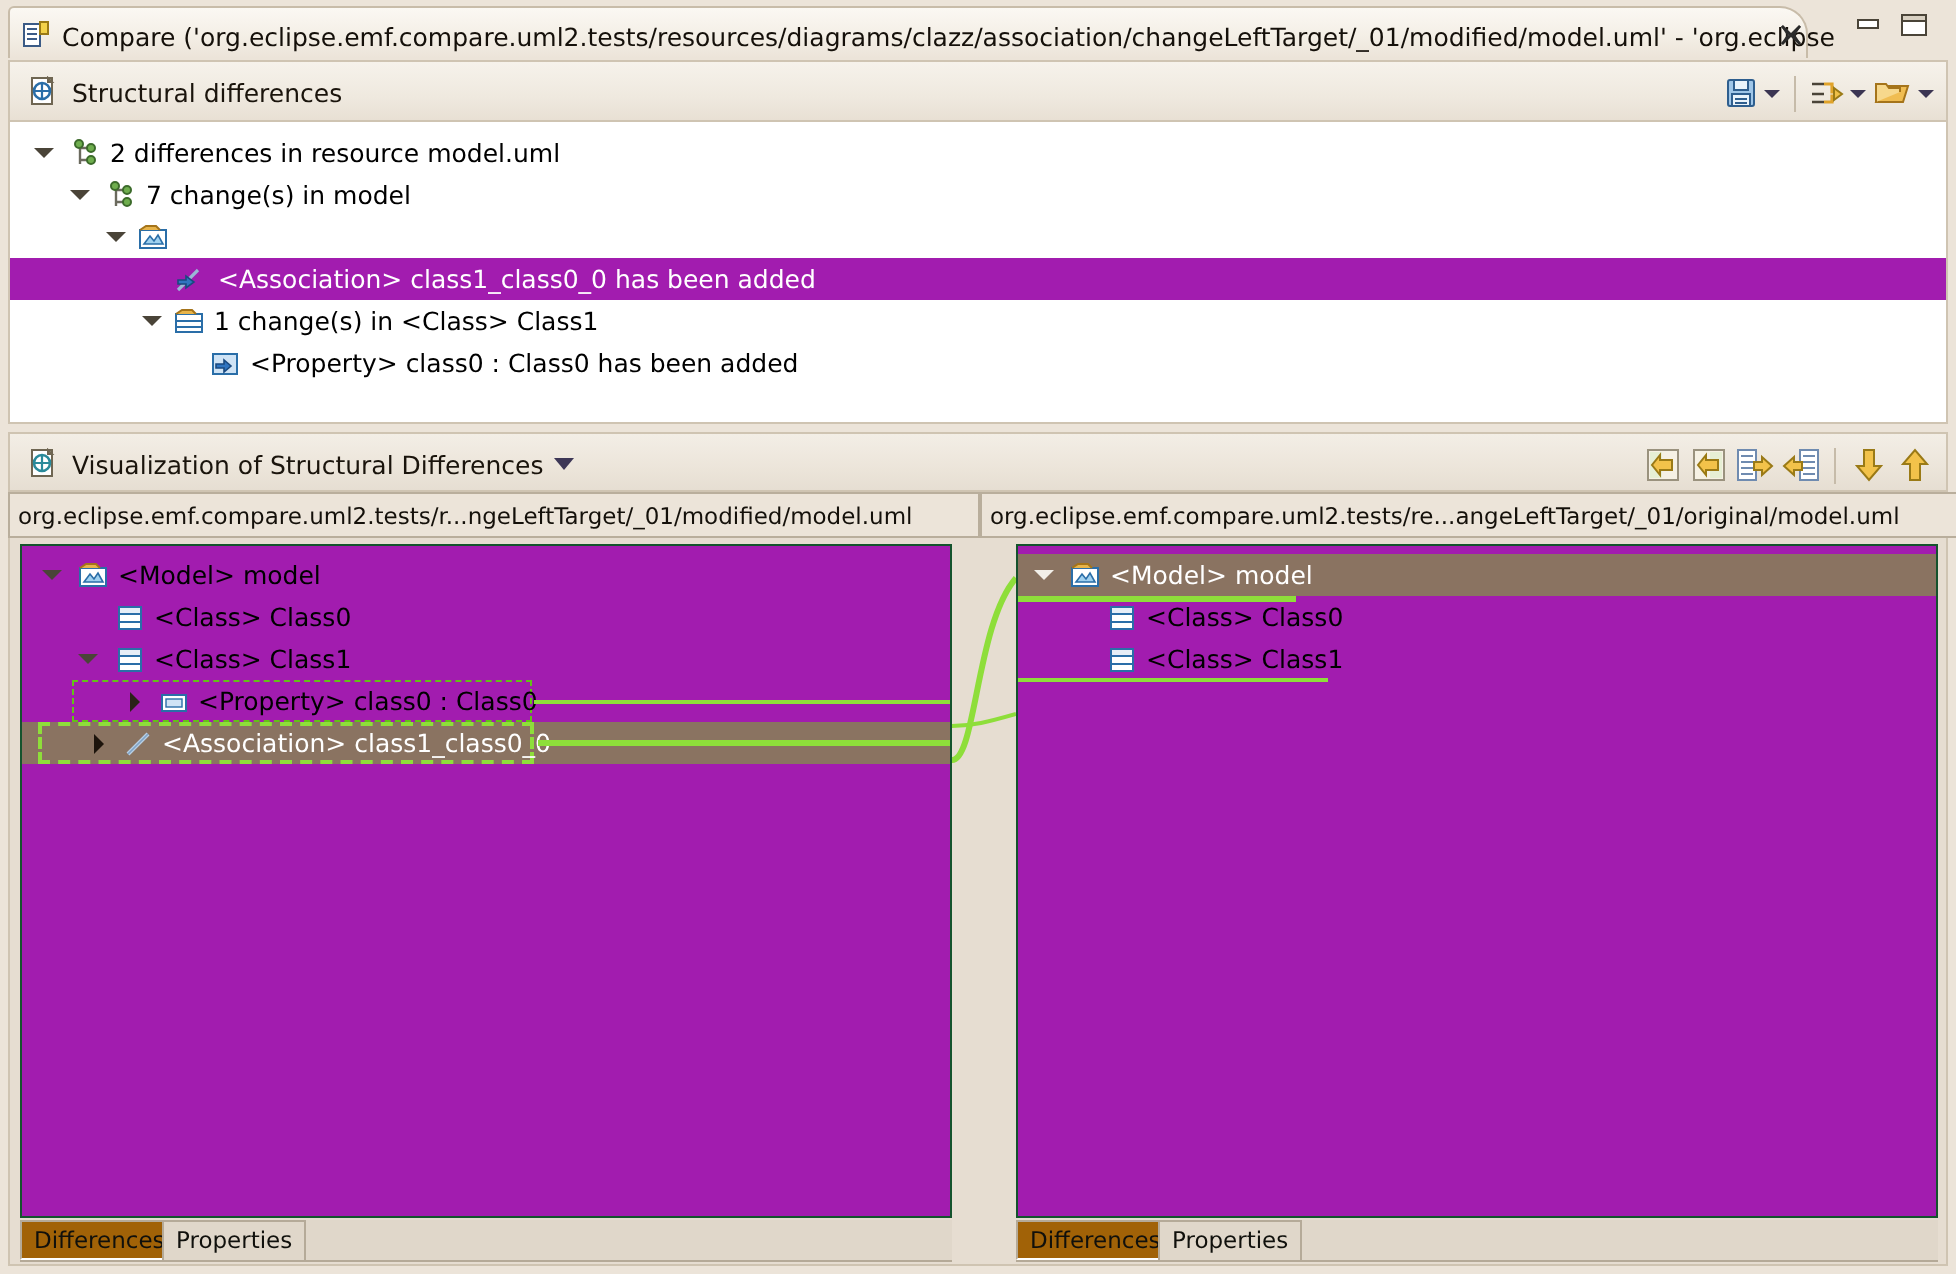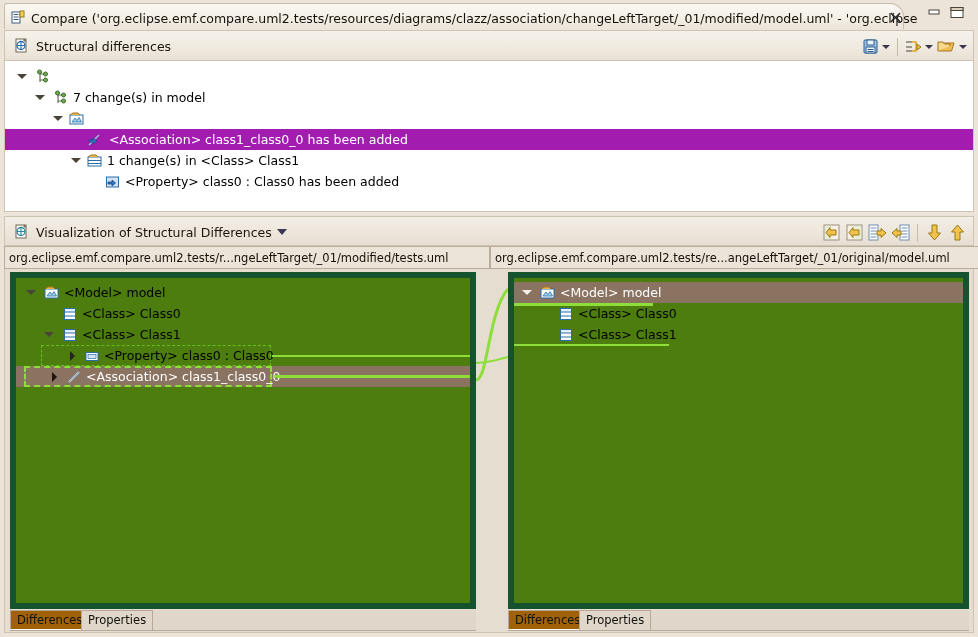--- a/index.html
+++ b/index.html
@@ -84,21 +84,21 @@
     background:#ece4d9;border:1px solid #b9ae9c;box-sizing:border-box;
     font-size:11.5px;color:#14100a;padding-left:4px;overflow:hidden;white-space:nowrap;
   }
   .pathcell.l{left:0;width:486px;}
   .pathcell.r{left:486px;width:584px;}
 
   
   .cmpbody{position:absolute;left:0;top:53px;width:970px;height:364px;background:#e6ddd1;
     border-left:1px solid #cfc4b2;border-right:1px solid #cfc4b2;border-bottom:1px solid #cfc4b2;box-sizing:border-box;}
 
-  .pane{position:absolute;top:3px;background:#4d7c0f;border:6px solid #14532d;box-sizing:border-box;overflow:hidden;}
+  .pane{position:absolute;top:3px;background:#a21caf;border:1px solid #14532d;box-sizing:border-box;overflow:hidden;}
   .pane.left{left:5px;width:466px;height:337px;}
   .pane.right{left:503px;width:461px;height:337px;}
 
   .connzone{position:absolute;left:471px;top:3px;width:32px;height:337px;}
 
   
   .tabstrip{position:absolute;top:341px;height:20px;}
   .tabstrip.left{left:5px;width:466px;}
   .tabstrip.right{left:503px;width:461px;}
   .ftab{
@@ -202,20 +202,21 @@
         <span class="arrow-d" style="left:12px;"></span>
         <span class="ico" style="left:30px;">
           <svg width="16" height="16" viewBox="0 0 16 16">
             <path d="M5 3 V13" stroke="#6b6a5e" stroke-width="1.2"></path>
             <path d="M5 5 H9 M5 11 H9" stroke="#6b6a5e" stroke-width="1.2"></path>
             <circle cx="4.5" cy="3" r="2" fill="#6fae4e" stroke="#3c6b2b"></circle>
             <circle cx="10.5" cy="5" r="2" fill="#6fae4e" stroke="#3c6b2b"></circle>
             <circle cx="10.5" cy="11" r="2" fill="#6fae4e" stroke="#3c6b2b"></circle>
           </svg>
         </span>
+        <span class="lbl" style="left:50px;">2 differences in resource model.uml</span>
       </div>
 
       <div class="row">
         <span class="arrow-d" style="left:30px;"></span>
         <span class="ico" style="left:48px;">
           <svg width="16" height="16" viewBox="0 0 16 16">
             <path d="M5 3 V13" stroke="#6b6a5e" stroke-width="1.2"></path>
             <path d="M5 5 H9 M5 11 H9" stroke="#6b6a5e" stroke-width="1.2"></path>
             <circle cx="4.5" cy="3" r="2" fill="#6fae4e" stroke="#3c6b2b"></circle>
             <circle cx="10.5" cy="5" r="2" fill="#6fae4e" stroke="#3c6b2b"></circle>
@@ -322,21 +323,21 @@
         </div>
         <div class="tool">
           <svg width="19" height="19" viewBox="0 0 19 19">
             <path d="M7 17 H12 V9 H15.5 L9.5 2 L3.5 9 H7 Z" fill="#f2c24a" stroke="#9a7a16"></path>
           </svg>
         </div>
       </div>
     </div>
 
     <div class="pathbar">
-      <div class="pathcell l">org.eclipse.emf.compare.uml2.tests/r...ngeLeftTarget/_01/modified/tests.uml</div>
+      <div class="pathcell l">org.eclipse.emf.compare.uml2.tests/r...ngeLeftTarget/_01/modified/model.uml</div>
       <div class="pathcell r">org.eclipse.emf.compare.uml2.tests/re...angeLeftTarget/_01/original/model.uml</div>
     </div>
 
     <div class="cmpbody">
 
       <div class="pane left">
 
         <div class="row" style="margin-top:4px;">
           <span class="arrow-d" style="left:10px;"></span>
           <span class="ico" style="left:28px;">

